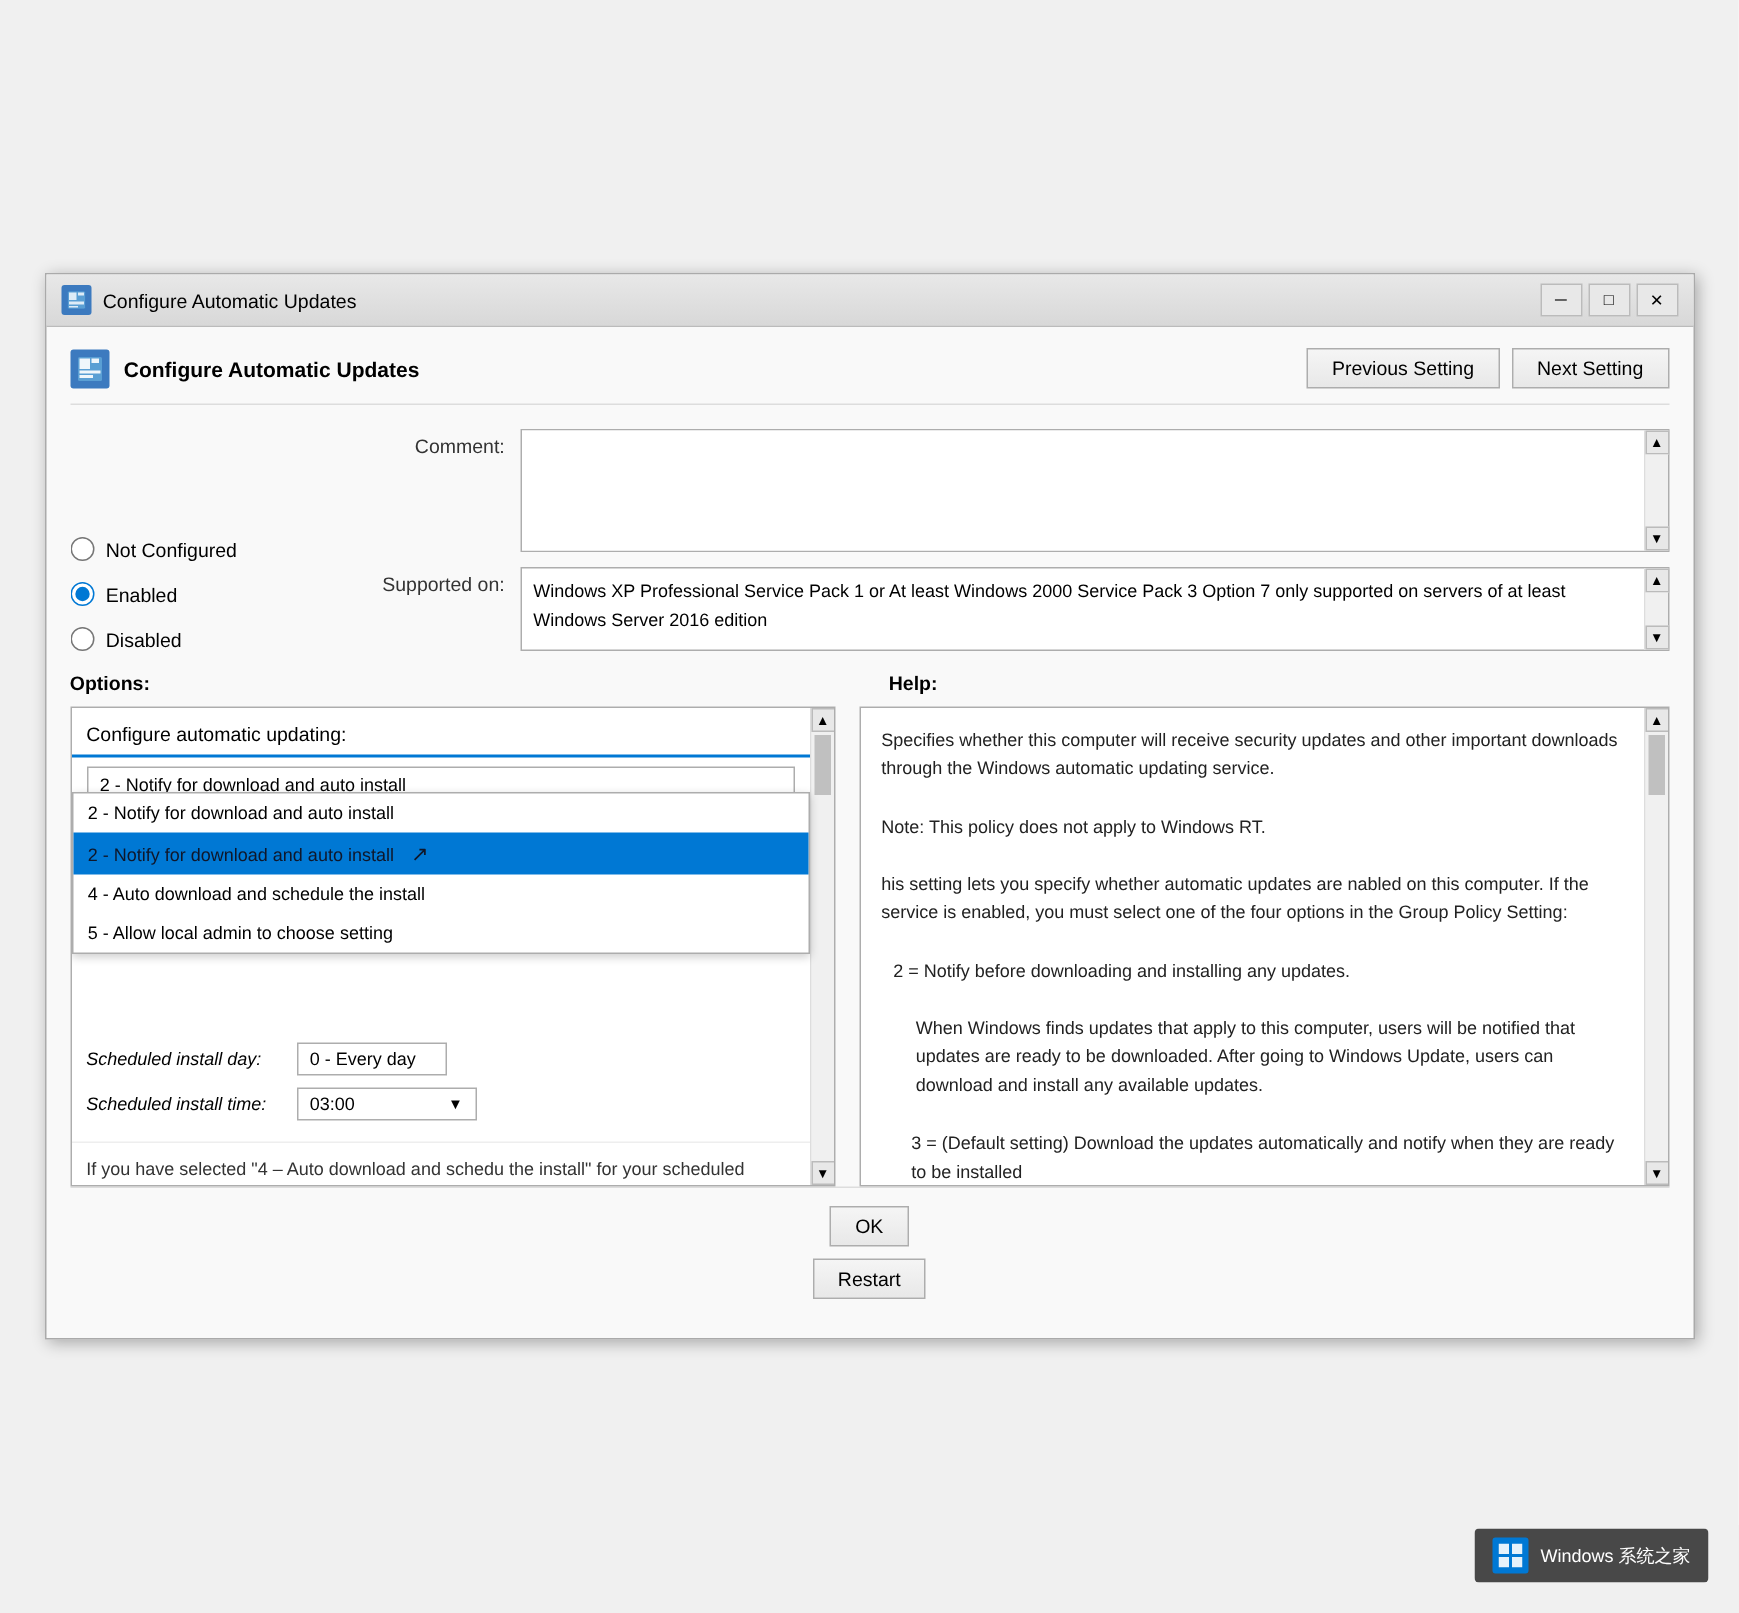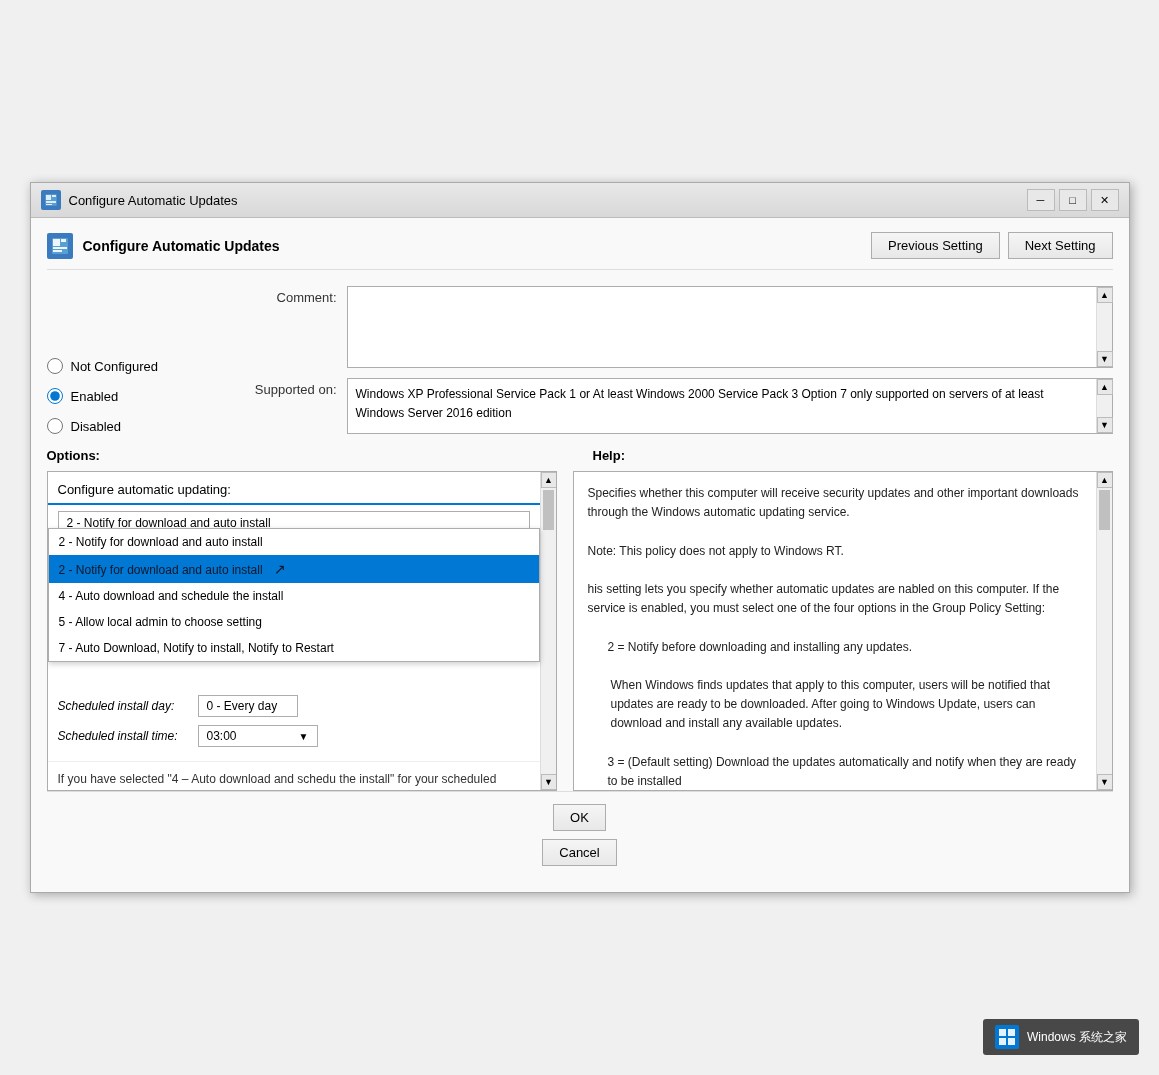--- a/index.html
+++ b/index.html
@@ -476,23 +476,20 @@
             <div class="dropdown-option selected">
               <span>2 - Notify for download and auto install</span>
               <span style="margin-left:8px; font-size:14px;">↗</span>
             </div>
             <div class="dropdown-option">
               <span>4 - Auto download and schedule the install</span>
             </div>
             <div class="dropdown-option">
               <span>5 - Allow local admin to choose setting</span>
             </div>
-            <div class="dropdown-option">
-              <span>7 - Auto Download, Notify to install, Notify to Restart</span>
-            </div>
           </div>
 
           <div class="install-settings" style="margin-top: 148px;">
             <div class="setting-row">
               <span class="setting-row-label">Scheduled install day:</span>
               <div class="setting-value">0 - Every day</div>
             </div>
             <div class="setting-row">
               <span class="setting-row-label">Scheduled install time:</span>
               <div class="select-box">
@@ -516,40 +513,40 @@
       </div>
 
       <div class="help-panel">
         <div class="help-content">
           <p>Specifies whether this computer will receive security updates and other important downloads through the Windows automatic updating service.</p>
           <br>
           <p>Note: This policy does not apply to Windows RT.</p>
           <br>
           <p>his setting lets you specify whether automatic updates are nabled on this computer. If the service is enabled, you must select one of the four options in the Group Policy Setting:</p>
           <br>
-          <p style="margin-left:20px;">2 = Notify before downloading and installing any updates.</p>
+          <p style="margin-left:8px;">2 = Notify before downloading and installing any updates.</p>
           <br>
           <p style="margin-left:23px;">When Windows finds updates that apply to this computer, users will be notified that updates are ready to be downloaded. After going to Windows Update, users can download and install any available updates.</p>
           <br>
           <p style="margin-left:20px;">3 = (Default setting) Download the updates automatically and notify when they are ready to be installed</p>
         </div>
         <div class="help-scroll">
           <div class="scrollbar-arrow">▲</div>
           <div class="scrollbar-track">
             <div class="scrollbar-thumb"></div>
           </div>
           <div class="scrollbar-arrow">▼</div>
         </div>
       </div>
 
     </div>
 
     <div class="bottom-bar">
       <button class="btn">OK</button>
-      <button class="btn">Cancel</button>
+      <button class="btn">Restart</button>
     </div>
 
   </div>
 </div>
 
 <div class="watermark">
   <div class="watermark-icon">
     <svg width="16" height="16" viewBox="0 0 16 16" fill="none">
       <rect width="7" height="7" fill="white" opacity="0.9"></rect>
       <rect x="9" width="7" height="7" fill="white" opacity="0.9"></rect>

